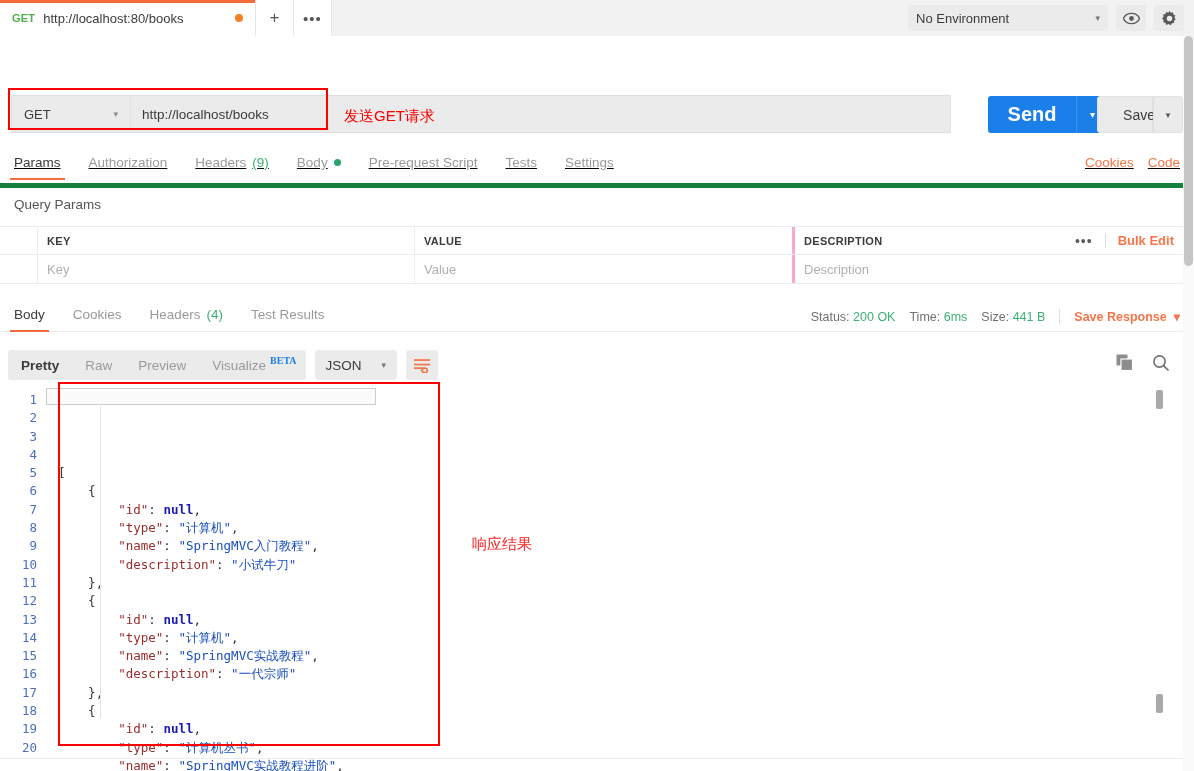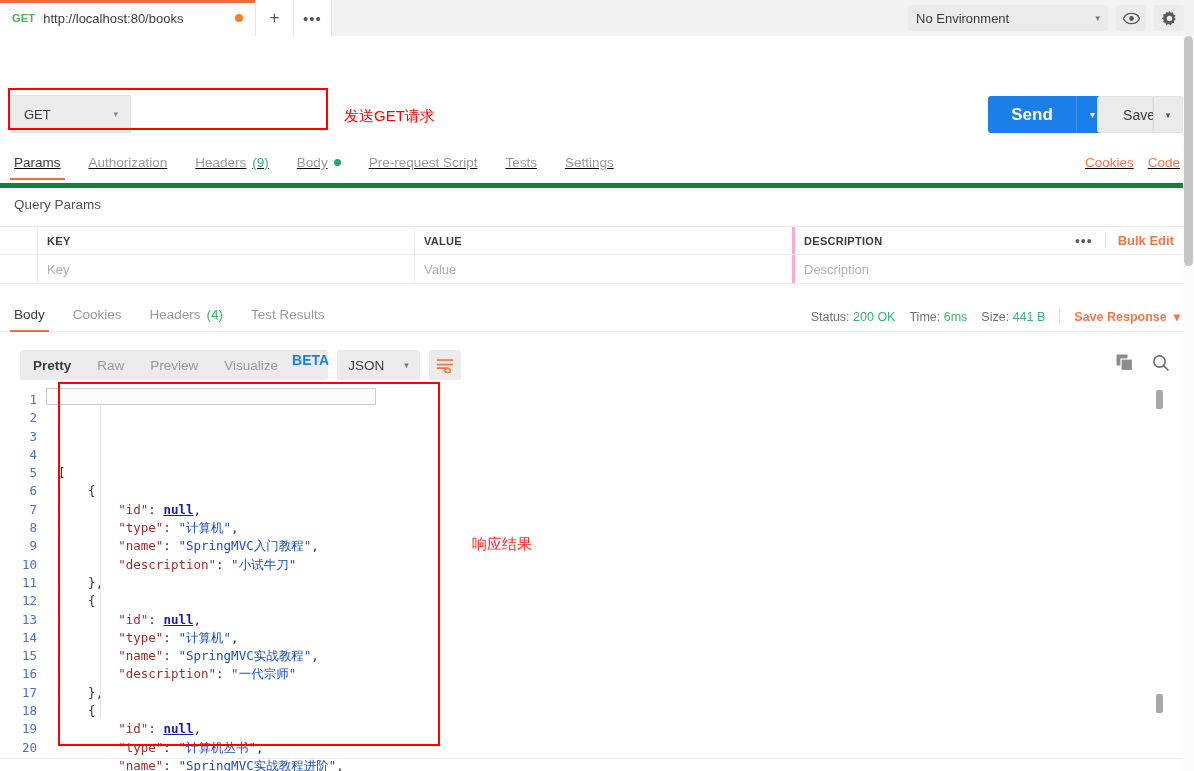--- a/index.html
+++ b/index.html
@@ -91,21 +91,21 @@
     color:#ff0000; font-size:15px; font-weight:500;
   }
   .red-box-url{
     position:absolute; left:8px; top:88px; width:320px; height:42px;
     border:2.5px solid #fe0000; pointer-events:none; z-index:5;
   }
   .send-group{
     position:absolute; right:86px; top:19px; display:flex; height:37px;
   }
   .btn-send{
-    background:#1a7fe8; color:#fff; font-size:17px; font-weight:bold;
+    background:#1a7fe8; color:#fff; font-size:20px; font-weight:bold;
     display:flex; align-items:center; justify-content:center;
     width:88px; border-radius:3px 0 0 3px;
   }
   .btn-send-caret{
     background:#1a7fe8; color:#fff; width:32px; border-radius:0 3px 3px 0;
     display:flex; align-items:center; justify-content:center; font-size:10px;
     border-left:1px solid #3a92ec;
   }
   .save-group{ position:absolute; right:11px; top:19px; display:flex; height:37px; }
   .btn-save{
@@ -168,33 +168,33 @@
     margin-left:auto; display:flex; align-items:center; gap:14px;
     padding:0 14px 7px 0; font-size:12.5px; color:#707070;
   }
   .resptabs-meta .val{ color:#3bb273; }
   .meta-div{ width:1px; height:15px; background:#e0e0e0; }
   .save-resp{ color:#f5764a; font-weight:bold; display:flex; align-items:center; gap:7px; }
 
   
   .viewer-bar{
     position:absolute; left:0; top:345px; width:1194px; height:40px;
-    display:flex; align-items:center; padding-left:20px; gap:9px;
+    display:flex; align-items:center; padding-left:8px; gap:9px;
   }
   .seg{
     background:#ebebeb; border-radius:3px; height:30px; display:flex; align-items:center;
   }
   .seg .item{
     padding:0 13px; font-size:13.5px; color:#9a9a9a; height:30px;
     display:flex; align-items:center; position:relative;
   }
   .seg .item.active{ color:#3b3b3b; font-weight:bold; }
   .beta{
-    font-size:14px; color:#1a7fe8; font-weight:bold; position:relative;
-    top:-5px; left:14px;
+    font-size:10px; color:#1a7fe8; font-weight:bold; position:relative;
+    top:-5px; left:4px;font-family:Liberation Serif, serif;
   }
   .json-sel{
     background:#ebebeb; border-radius:3px; height:30px; display:flex; align-items:center;
     padding:0 11px; gap:20px; font-size:13.5px; color:#3b3b3b;
   }
   .json-sel .caret{ color:#777; font-size:9px; }
   .wrap-btn{
     background:#ebebeb; border-radius:3px; width:32px; height:30px;
     display:flex; align-items:center; justify-content:center; color:#f5764a;
   }
@@ -213,21 +213,21 @@
     width:46px; text-align:right; padding-right:9px; color:#4a6fc4;
     padding-top:3px; user-select:none;
   }
   .code{
     flex:1; padding-top:3px; padding-left:12px; white-space:pre; color:#333;
     position:relative;
   }
   .code .ln{ height:18.3px; }
   .code .k{ color:#9b2c2c; }
   .code .s{ color:#1a4fbd; }
-  .code .n{ color:#1a1ab5; font-weight:bold;text-decoration:underline; }
+  .code .n{ color:#1a1ab5; font-weight:bold; }
   .code .p{ color:#333; }
   .highlight-line{
     position:absolute; left:0; top:0; width:330px; height:17px;
     border:1px solid #ccc; background:rgba(0,0,0,0.015); pointer-events:none;
   }
   .indent-guide{
     position:absolute; left:54px; top:18px; width:1px; height:312px;
     background:#e3e3e3;
   }
   .red-box-code{
@@ -291,20 +291,23 @@
       </div>
     </div>
   </div>
 
 
   <div class="urlbar">
     <div class="method-url">
       <div class="method-box">
         <span>GET</span>
         <span class="caret">▾</span>
+      </div>
+      <div class="url-input">
+        <span>http://localhost/books</span>
       </div>
     </div>
     <div class="url-note">发送GET请求</div>
     <div class="send-group">
       <div class="btn-send">Send</div>
       <div class="btn-send-caret">▾</div>
     </div>
     <div class="save-group">
       <div class="btn-save">Save</div>
       <div class="btn-save-caret">▾</div>

